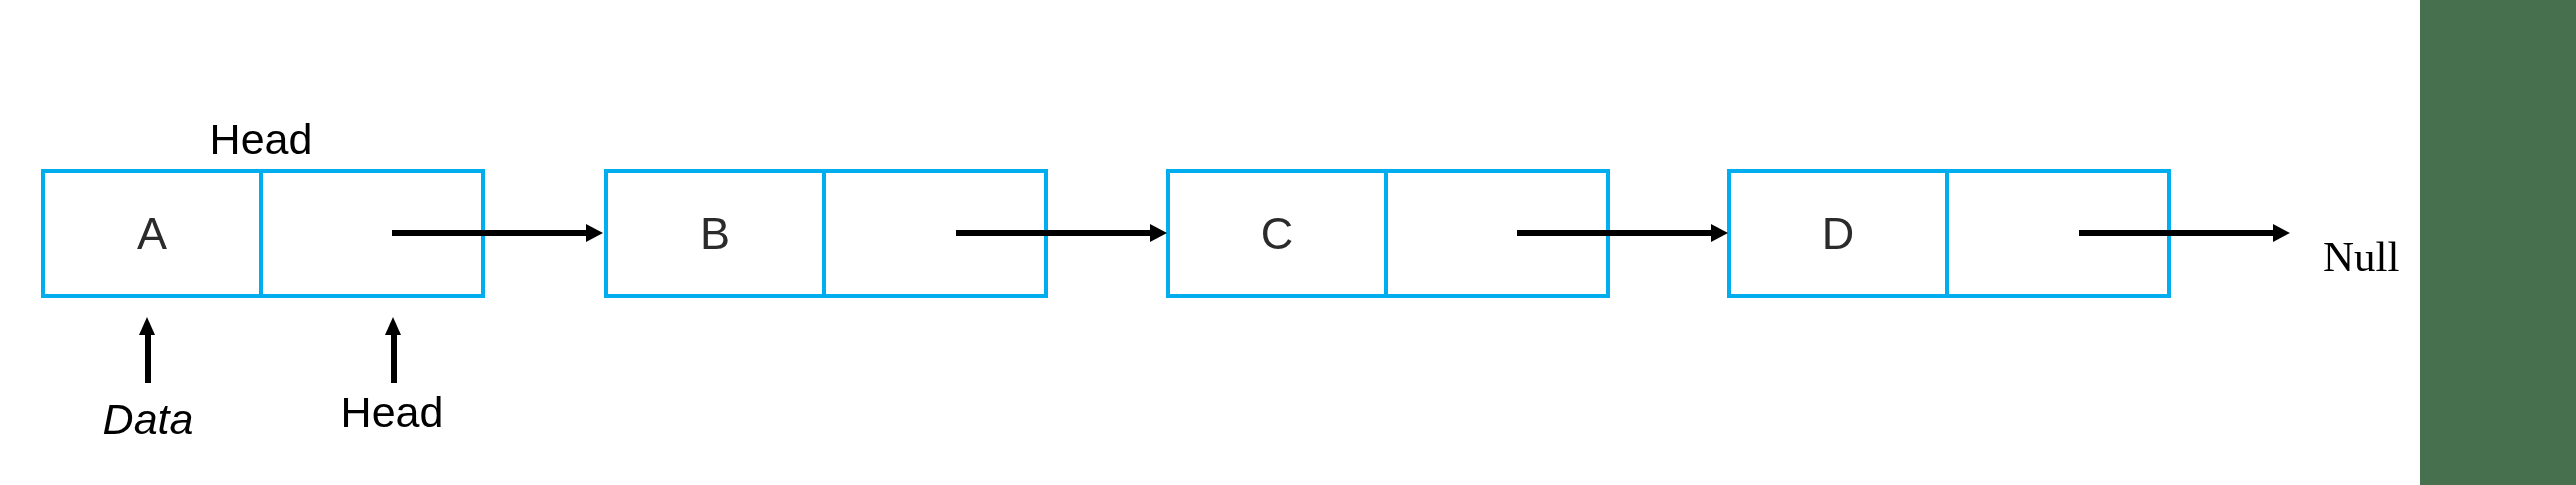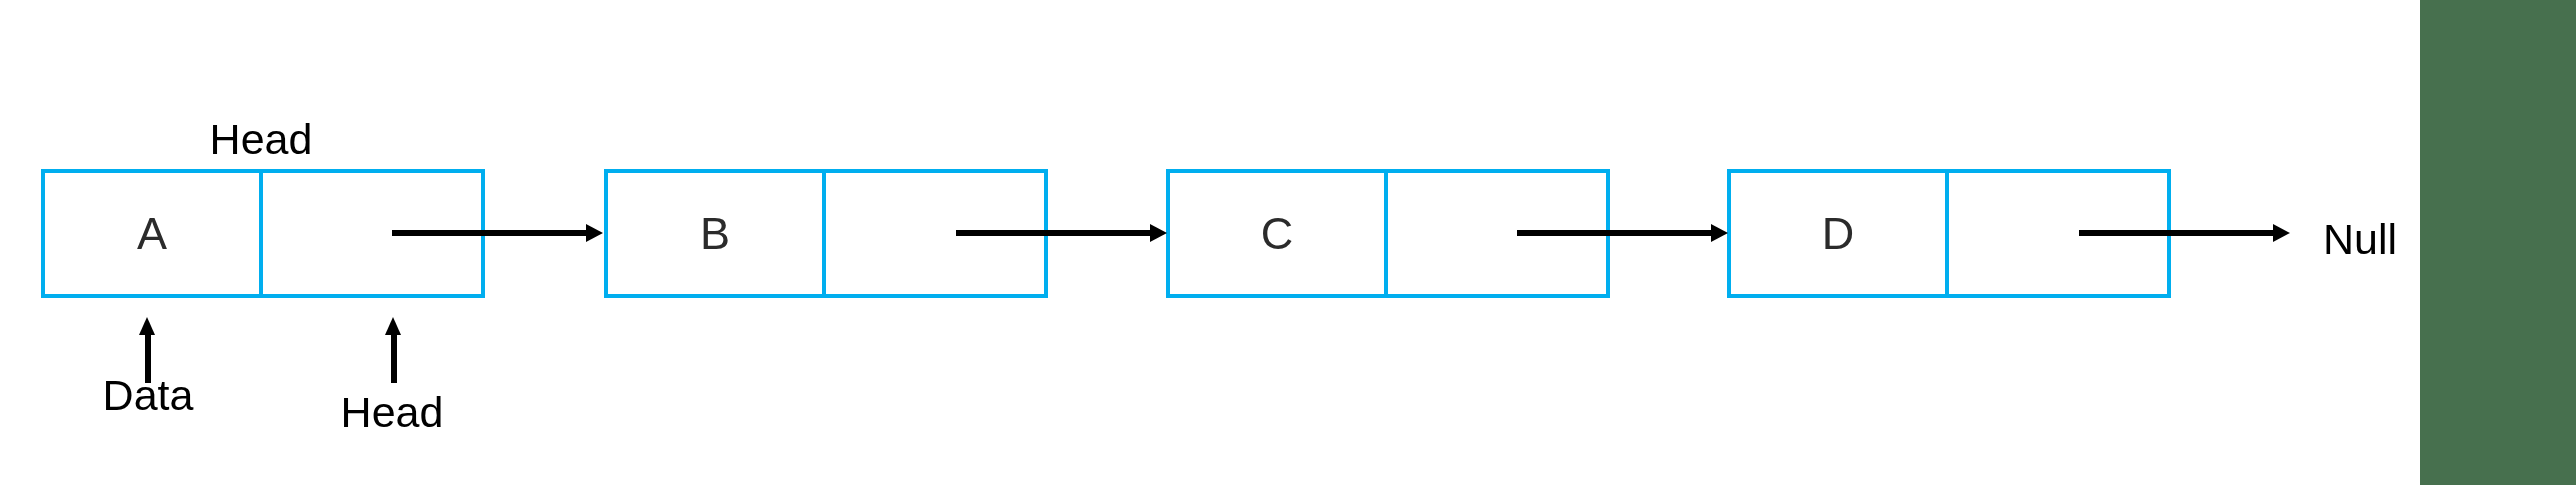--- a/index.html
+++ b/index.html
@@ -99,23 +99,23 @@
   
   .lbl{
     position:absolute;
     font-size:43px;
     line-height:43px;
     color:var(--label-text);
     white-space:nowrap;
   }
   .lbl.centered{ transform:translateX(-50%); }
   .lbl-head{ left:261px; top:118px; }
-  .lbl-data{ left:148px; top:374px; }
+  .lbl-data{ left:148px; top:398px;font-style:italic; }
   .lbl-next{ left:392px; top:391px; }
-  .lbl-null{ left:2323px; top:218px; }
+  .lbl-null{ left:2323px; top:235px;font-family:Liberation Serif, serif; }
 </style>
 </head>
 <body>
 
 <div class="canvas">
 
   <div class="lbl centered lbl-head">Head</div>
 
   <div class="node" style="left:41px">
     <div class="cell data-cell">

